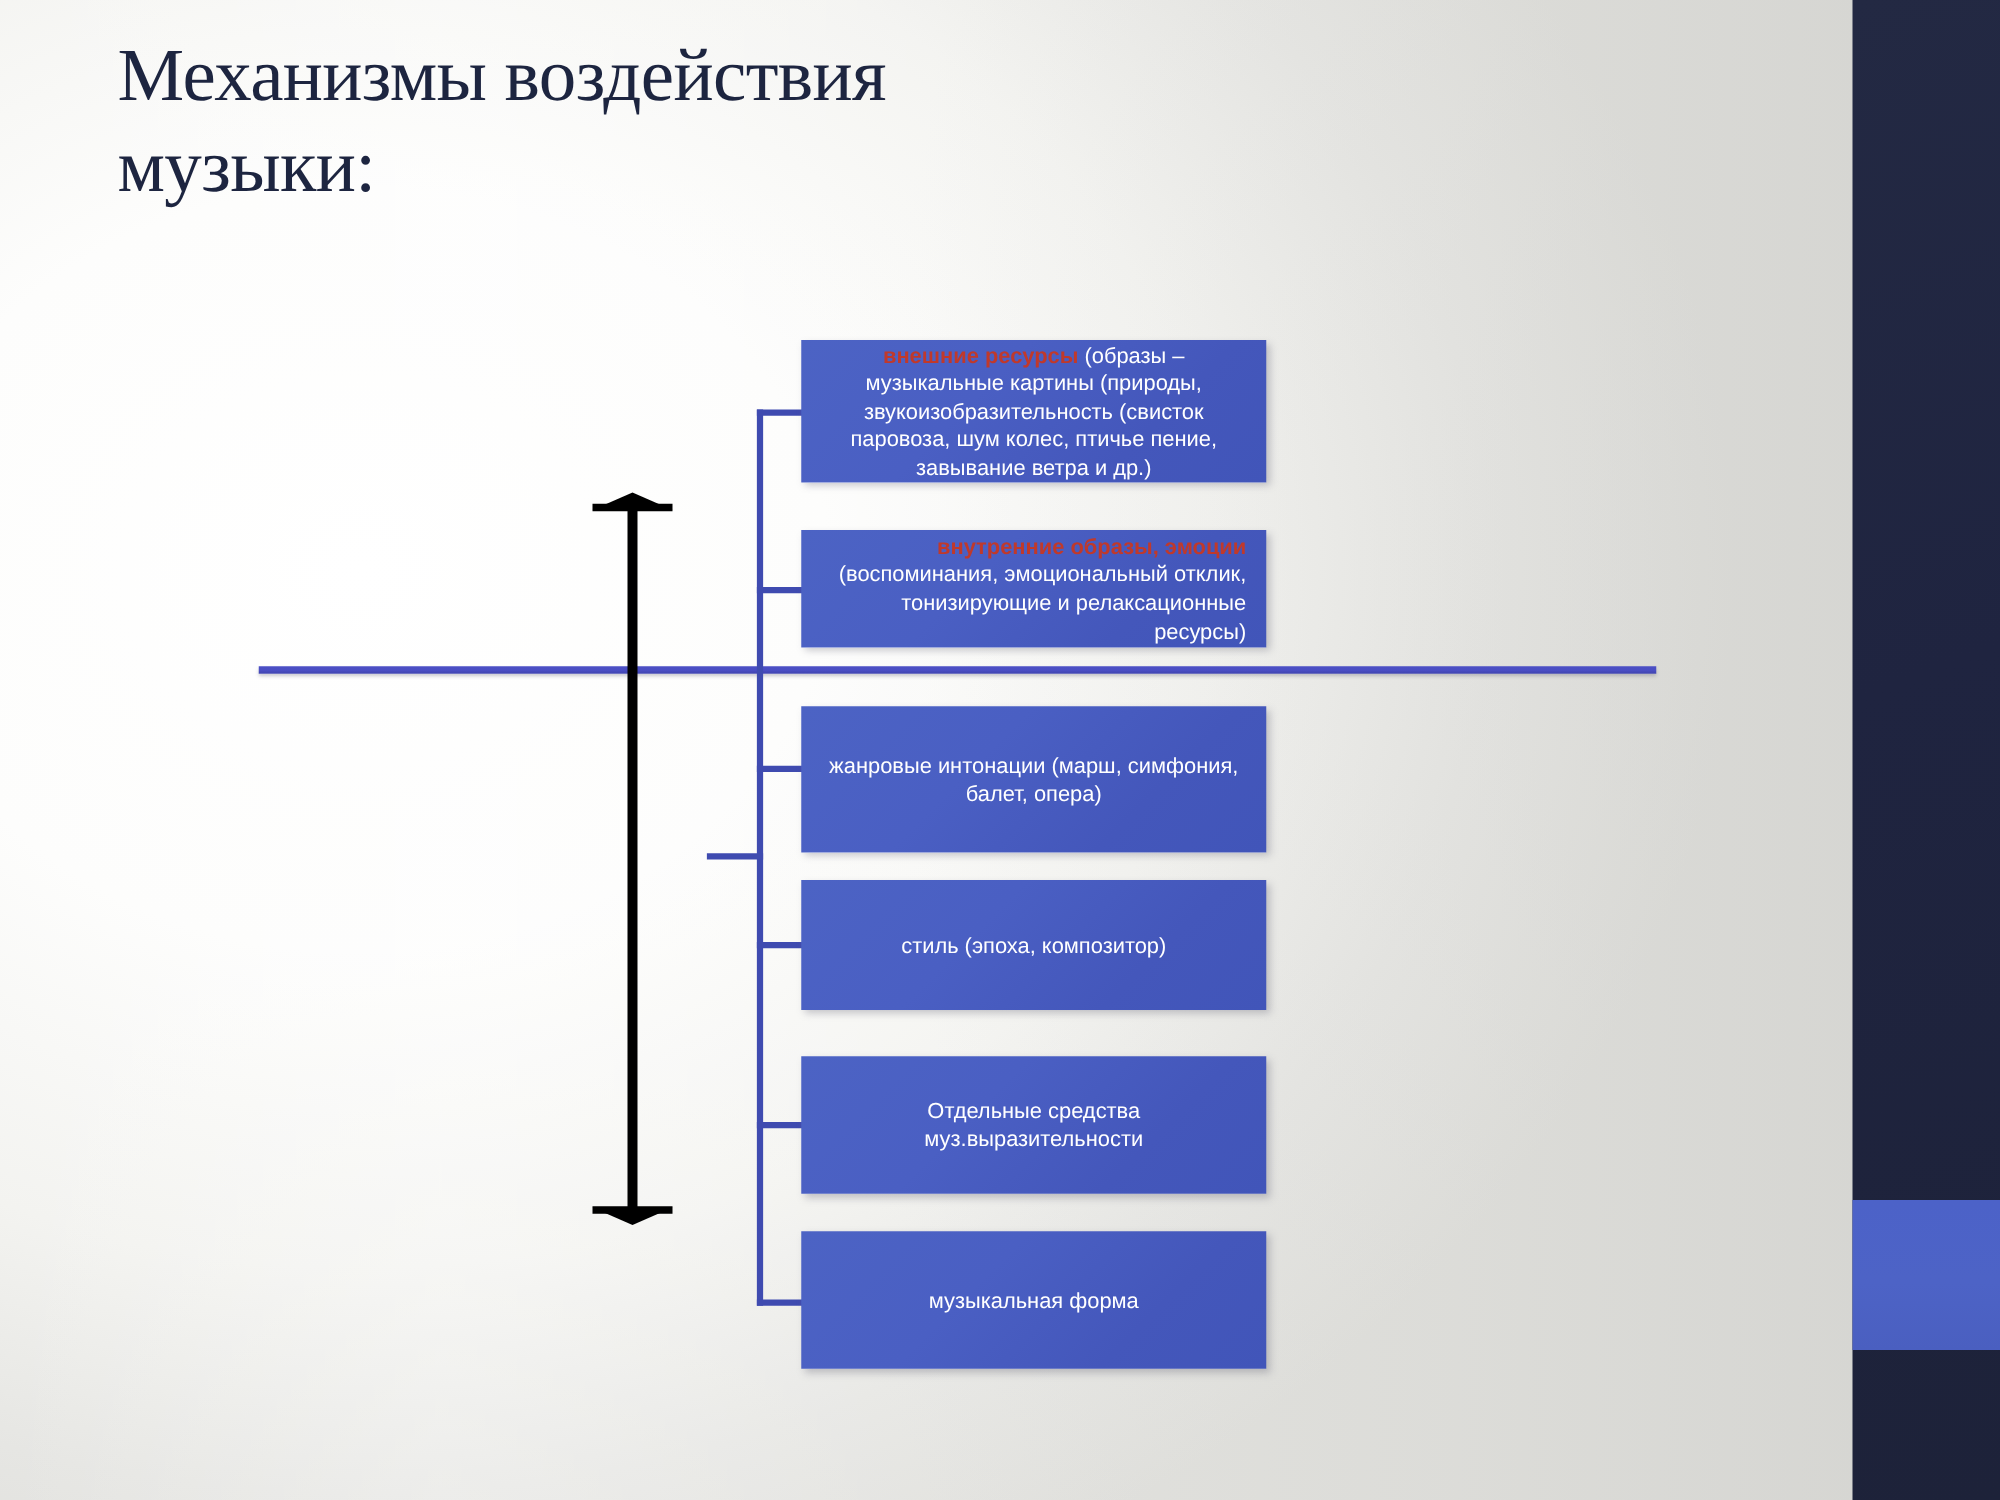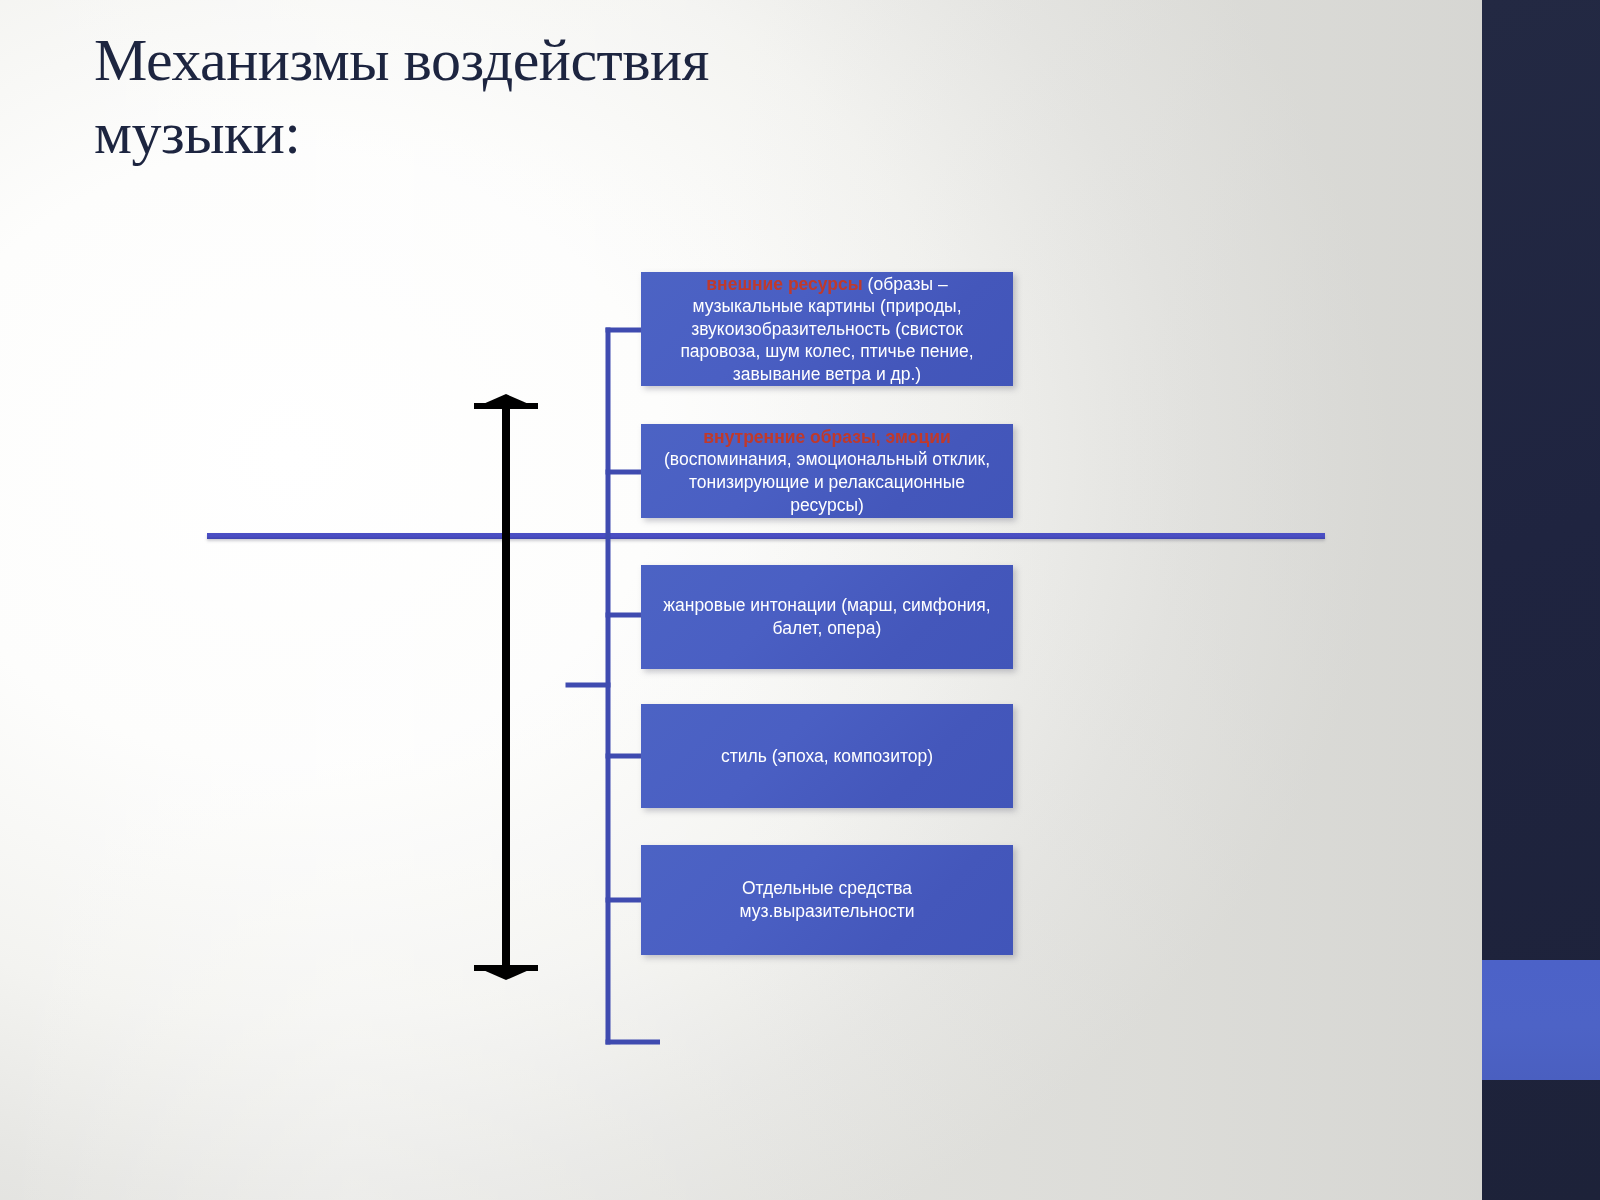--- a/index.html
+++ b/index.html
@@ -119,22 +119,22 @@
     box-sizing: border-box;
     padding: 6px 16px;
   }
   .box .inner { width: 100%; }
   .box .lead {
     color: #c0392b;
     font-weight: 700;
   }
 
   #box-1 { top: 272px;  height: 114px; }
-  #box-2 { top: 424px;  height: 94px;  }
-  #box-3 { top: 565px;  height: 104px; }
+  #box-2 { top: 424px;  height: 94px; text-align: right;  }
+  #box-3 { top: 565px;  height: 117px; }
   #box-4 { top: 704px;  height: 104px; }
   #box-5 { top: 845px;  height: 110px; }
   #box-6 { top: 985px;  height: 110px; }
 
   #box-1 .inner { line-height: 1.28; }
 </style>
 </head>
 <body>
 
 <div id="slide">
@@ -195,14 +195,17 @@
   </div>
 
   <div class="box" id="box-5">
     <div class="inner"><span>Отдельные средства муз.выразительности</span></div>
   </div>
 
   <div class="box" id="box-4">
     <div class="inner"><span>стиль (эпоха, композитор)</span></div>
   </div>
 
+  <div class="box" id="box-6">
+    <div class="inner"><span>музыкальная форма</span></div>
+  </div>
 
 </div>
 
 </body></html>

